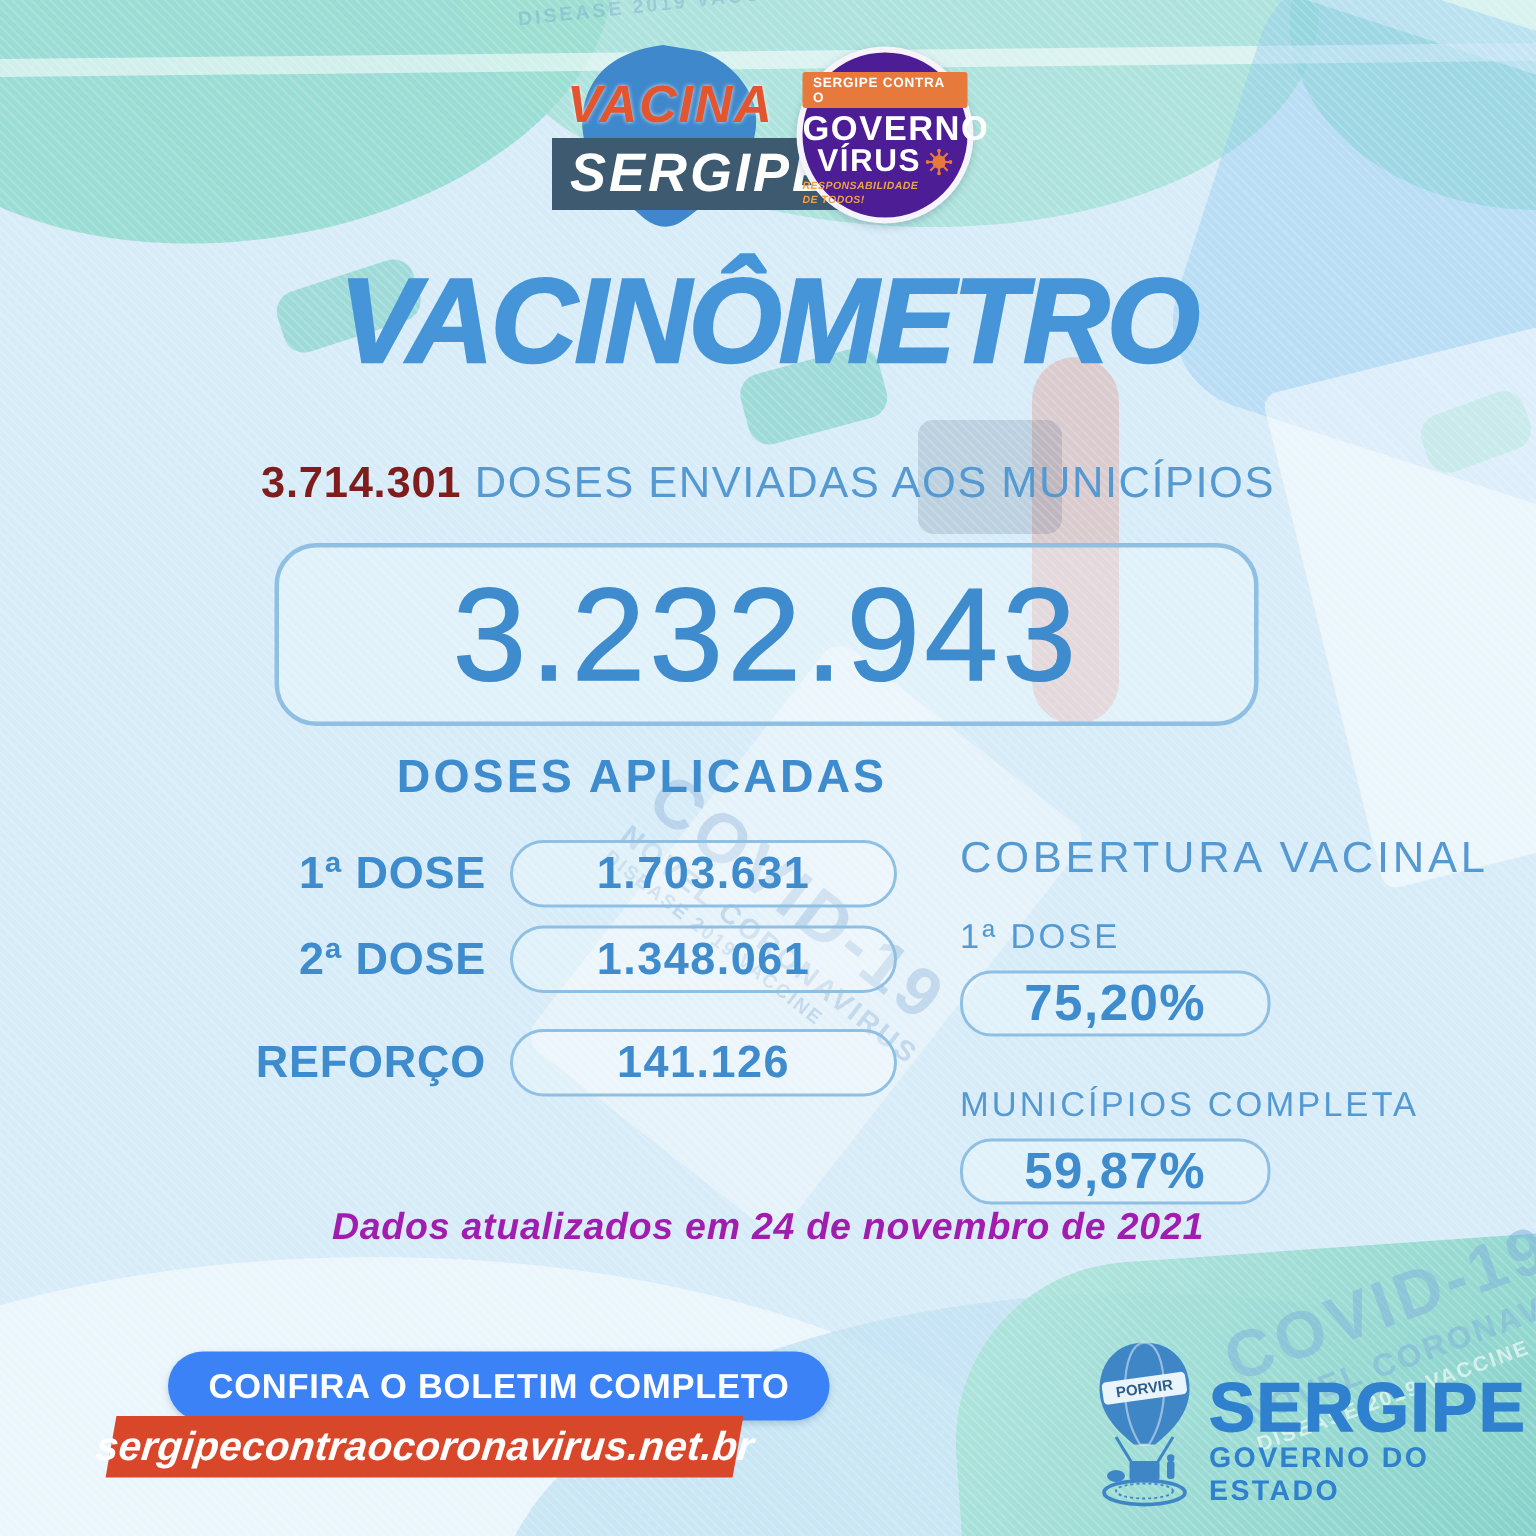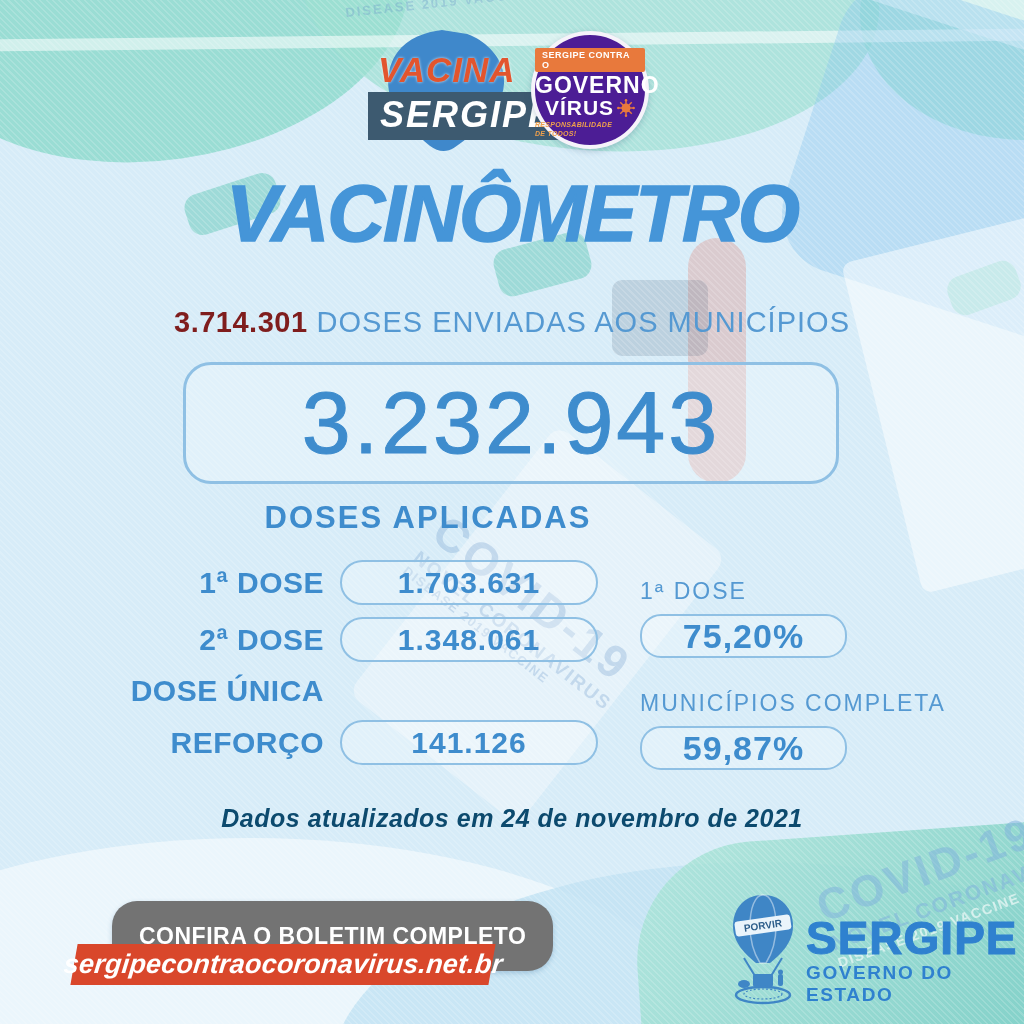--- a/index.html
+++ b/index.html
@@ -77,25 +77,25 @@
     font-size:30px;font-weight:bold;color:#3e8ccd;letter-spacing:1px;}
 
   .coverage{left:640px;top:556px;width:340px;}
   .cov-title{font-size:29px;color:#5599d2;letter-spacing:2.5px;white-space:nowrap;}
   .cov-label{font-size:23px;color:#5599d2;letter-spacing:2px;margin-top:22px;white-space:nowrap;}
   .cov-box{width:207px;height:44px;border:2.5px solid #8fc0e4;border-radius:21px;background:rgba(255,255,255,.25);
     box-sizing:border-box;display:flex;align-items:center;justify-content:center;
     font-size:34px;font-weight:bold;color:#3e8ccd;letter-spacing:1px;margin-top:9px;}
   .cov-label2{margin-top:32px;}
 
-  .updated{left:0;top:804px;width:1024px;text-align:center;font-size:25px;font-weight:bold;font-style:italic;color:#0c4a6e;letter-spacing:.5px;}
-
-  
-  .bulletin-btn{left:112px;top:901px;height:46px;background:#737373;border-radius:25px;
-    display:flex;align-items:center;padding:12px 27px;color:#fff;font-weight:bold;font-size:23px;letter-spacing:.5px;
+  .updated{left:0;top:804px;width:1024px;text-align:center;font-size:25px;font-weight:bold;font-style:italic;color:#a21caf;letter-spacing:.5px;}
+
+  
+  .bulletin-btn{left:112px;top:901px;height:46px;background:#3b82f6;border-radius:25px;
+    display:flex;align-items:center;padding:0 27px;color:#fff;font-weight:bold;font-size:23px;letter-spacing:.5px;
     box-shadow:0 2px 5px rgba(40,90,140,.25);cursor:pointer;}
   .url-banner{left:74px;top:944px;width:418px;height:41px;background:#d9472b;transform:skewX(-10deg);
     display:flex;align-items:center;justify-content:center;cursor:pointer;}
   .url-banner span{transform:skewX(4deg);color:#fff;font-weight:bold;font-style:italic;font-size:27px;letter-spacing:.2px;}
 
   .secretaria{left:598px;top:929px;width:125px;text-align:center;font-size:13px;font-weight:bold;color:#3c80c0;line-height:1.3;}
   .balloon{left:722px;top:892px;width:82px;height:114px;}
   .gov{left:806px;top:915px;color:#2f81cf;}
   .gov .name{font-size:46px;font-weight:bold;letter-spacing:1px;line-height:1.0;-webkit-text-stroke:1px #2f81cf;}
   .gov .sub{font-size:19px;font-weight:bold;letter-spacing:1.6px;margin-top:1px;}
@@ -184,29 +184,29 @@
   <div class="abs doses">
     <div class="dose-row">
       <div class="dose-label">1ª DOSE</div>
       <div class="dose-box">1.703.631</div>
     </div>
     <div class="dose-row">
       <div class="dose-label">2ª DOSE</div>
       <div class="dose-box">1.348.061</div>
     </div>
     <div class="dose-row">
-      <div class="dose-label">DOSE ÚNICA</div>
     </div>
     <div class="dose-row">
       <div class="dose-label">REFORÇO</div>
       <div class="dose-box">141.126</div>
     </div>
   </div>
 
   <div class="abs coverage">
+    <div class="cov-title">COBERTURA VACINAL</div>
     <div class="cov-label">1ª DOSE</div>
     <div class="cov-box">75,20%</div>
     <div class="cov-label cov-label2">MUNICÍPIOS COMPLETA</div>
     <div class="cov-box">59,87%</div>
   </div>
 
   <div class="abs updated">Dados atualizados em 24 de novembro de 2021</div>
 
   <div class="abs bulletin-btn">
     <span>CONFIRA O BOLETIM COMPLETO</span>

